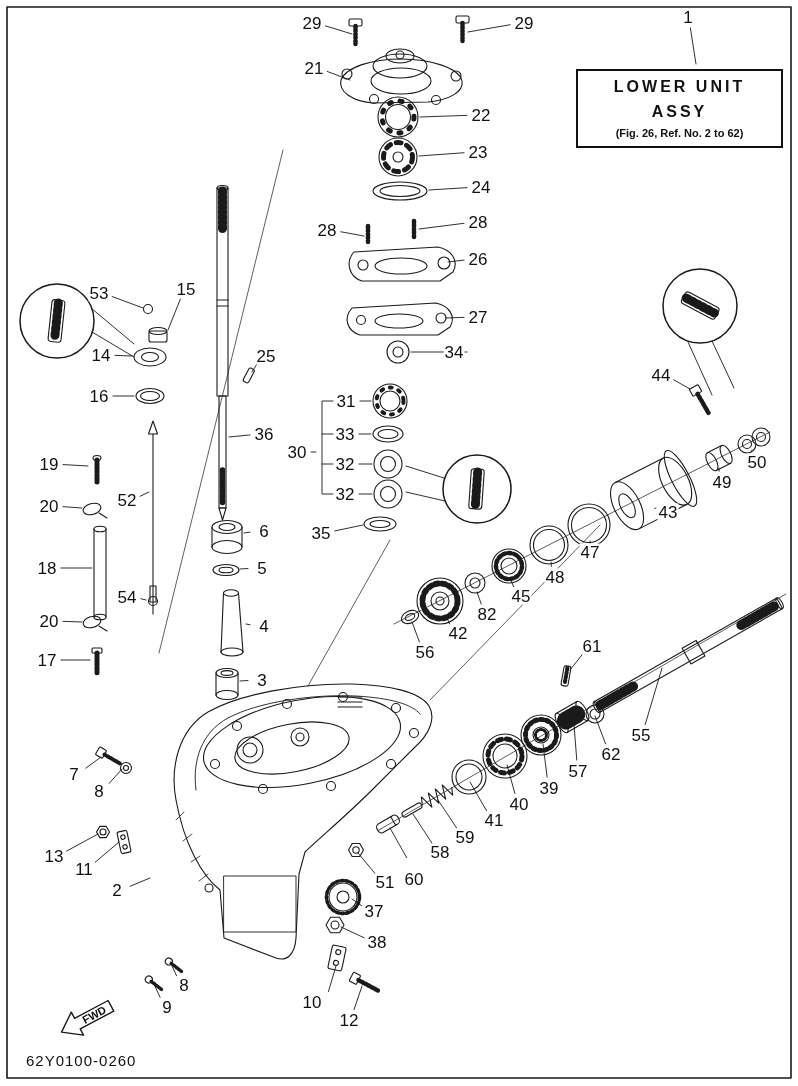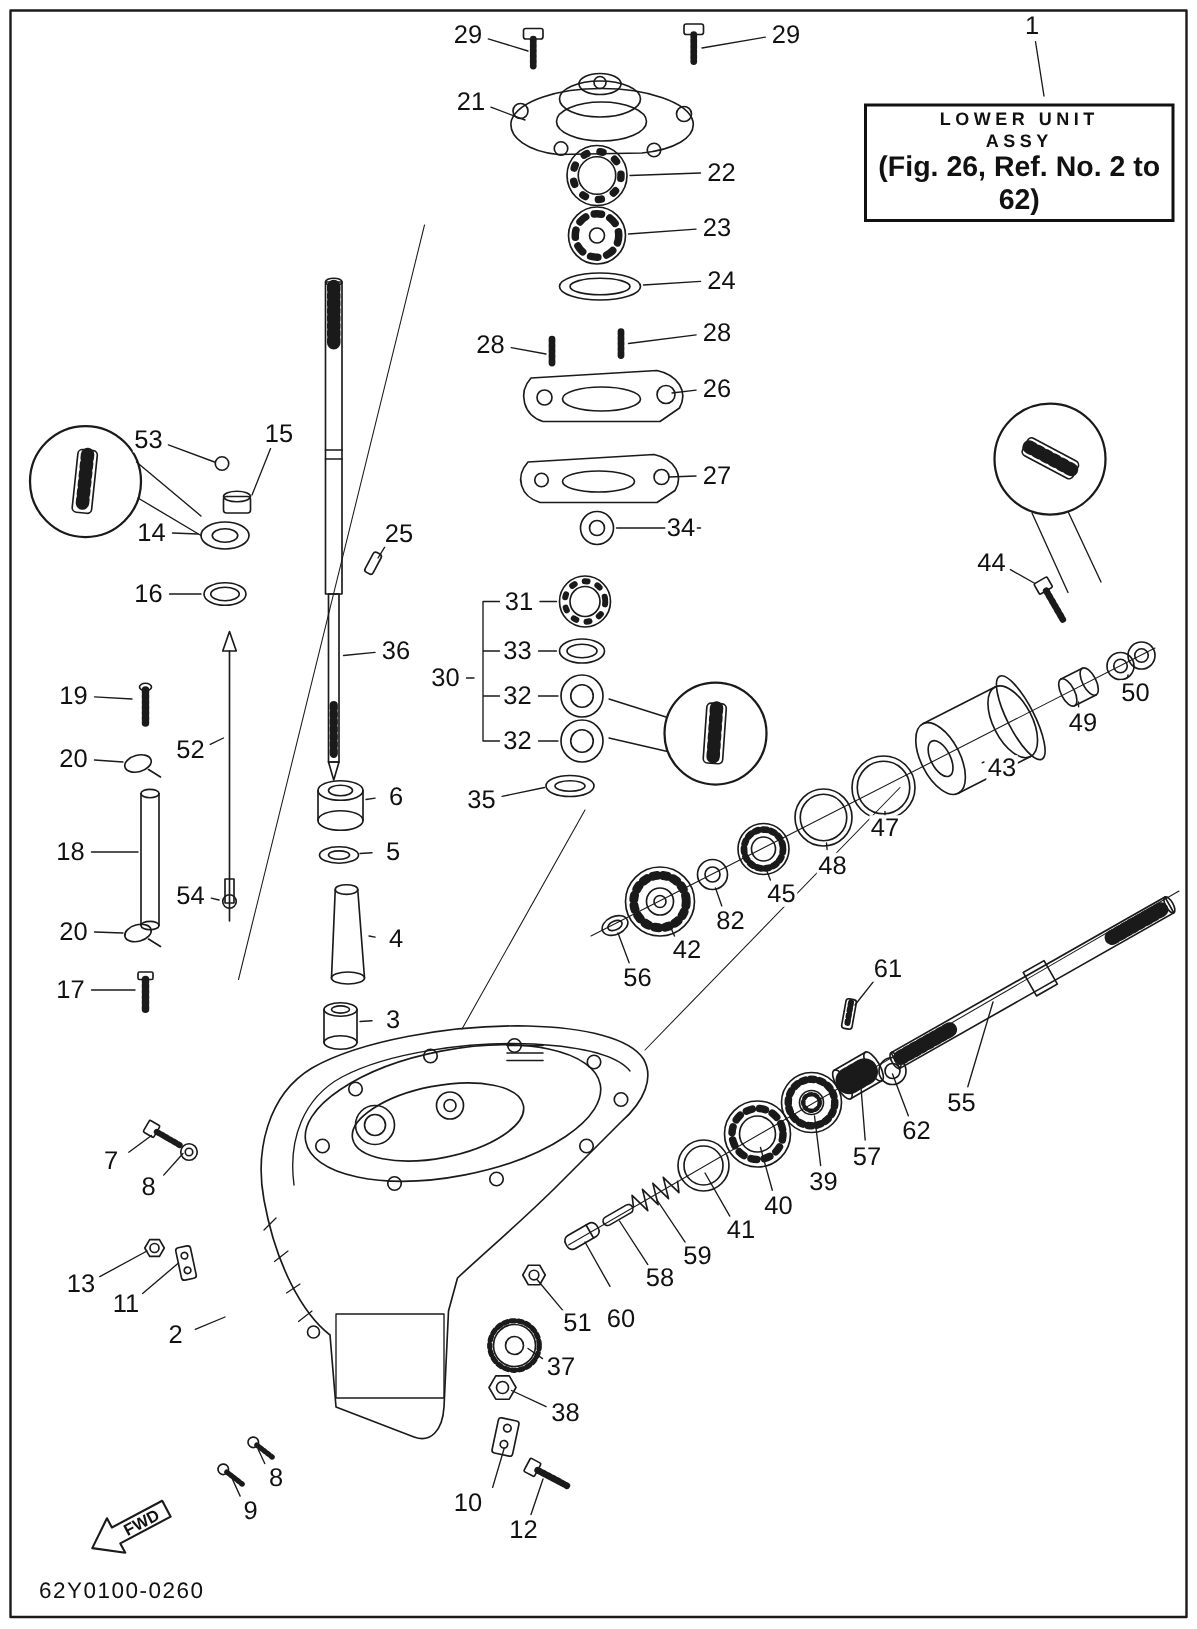--- a/index.html
+++ b/index.html
@@ -12,22 +12,22 @@
     position:absolute;transform:translate(-50%,-50%);
     font-size:17px;line-height:1;color:#111;background:#fff;padding:0 1px;
     white-space:nowrap;
   }
   .title-box{
     position:absolute;left:576px;top:69px;width:203px;height:75px;
     border:2.5px solid #111;background:#fff;
     display:flex;flex-direction:column;justify-content:space-evenly;align-items:center;
     text-align:center;
   }
-  .tb-main{font-size:12px;font-weight:bold;letter-spacing:3px;}
-  .tb-sub{font-size:19px;font-weight:bold;letter-spacing:0px;}
+  .tb-main{font-size:16px;font-weight:bold;letter-spacing:3px;}
+  .tb-sub{font-size:11px;font-weight:bold;letter-spacing:0px;}
   .drawing-code{
     position:absolute;left:26px;top:1052px;font-size:15px;letter-spacing:1px;color:#111;
   }
 </style>
 </head>
 <body>
 
 <div class="page">
 
   <svg class="layer" width="798" height="1086" viewBox="0 0 798 1086">

